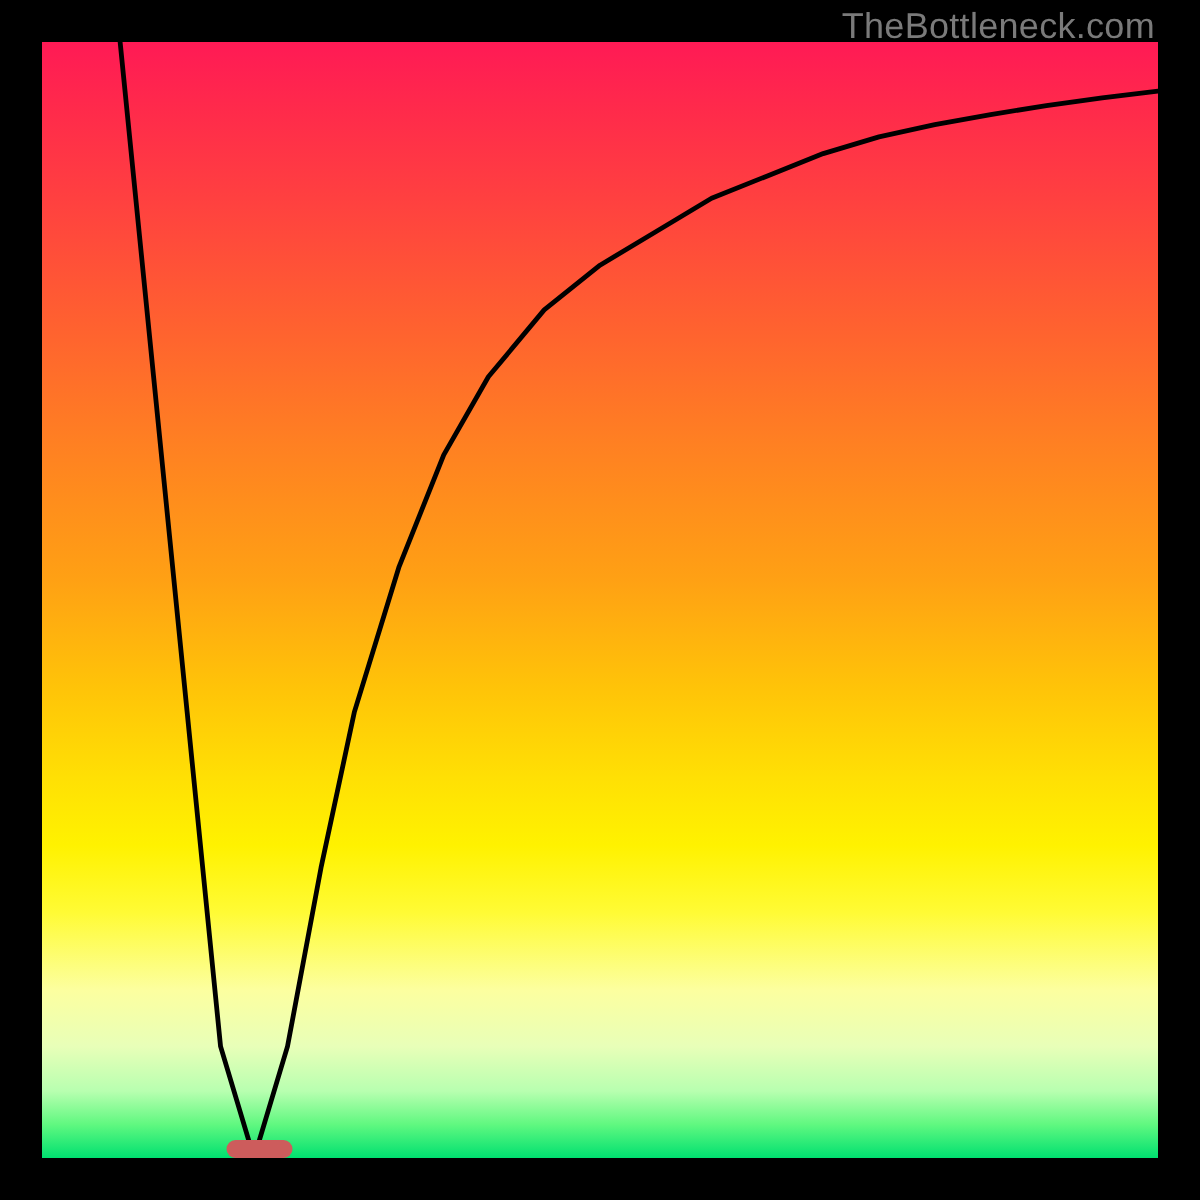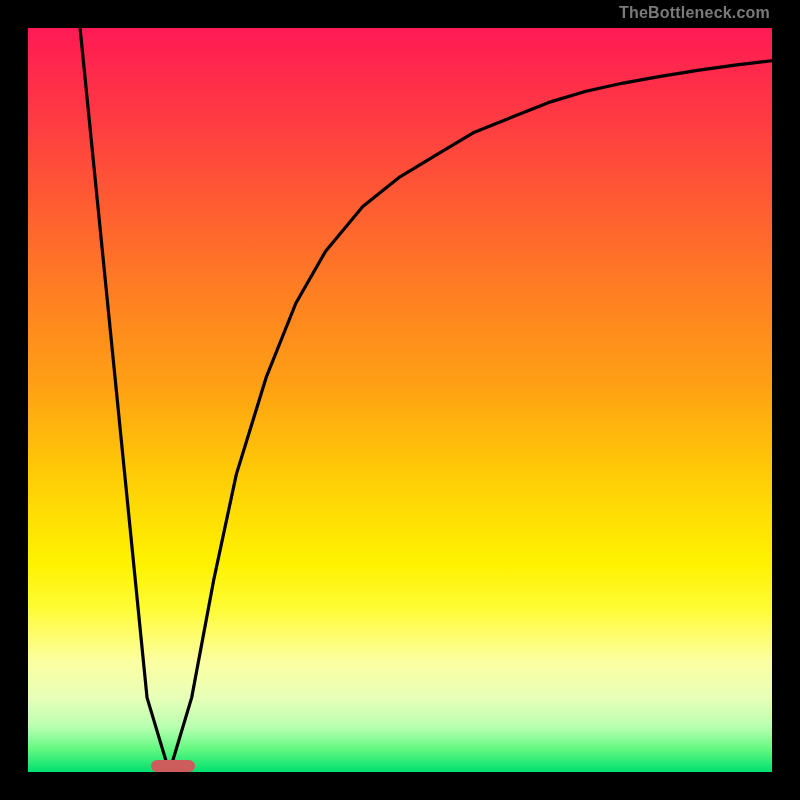--- a/index.html
+++ b/index.html
@@ -56,22 +56,22 @@
   .marker {
     position: absolute;
     background: #cd5c5c;
     border-radius: 8px;
   }
   .watermark {
     position: absolute;
     top: 4px;
     right: 30px;
     color: #7a7a7a;
-    font-size: 16px;
-    font-weight: 700;
+    font-size: 24px;
+    font-weight: 400;
     letter-spacing: 0.2px;
   }
 </style>
 </head>
 <body>
 
 <div class="frame">
 
   <div class="plot">
     <div class="gradient"></div>

